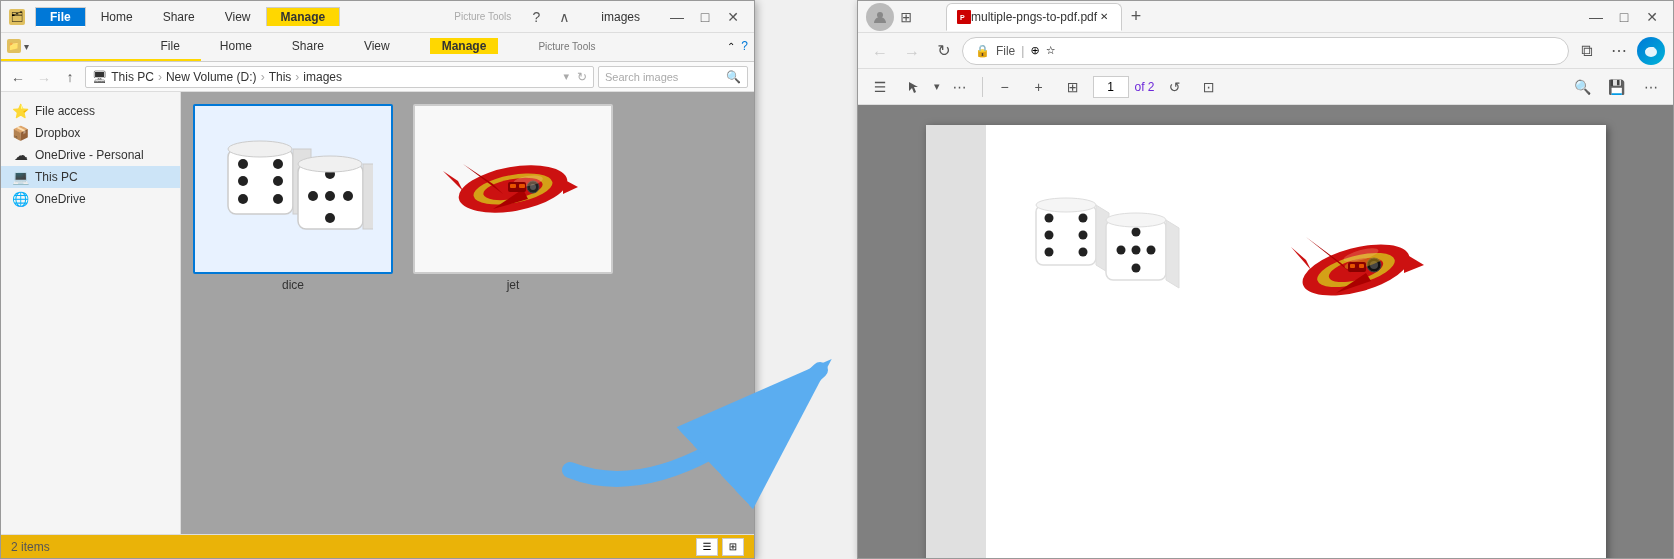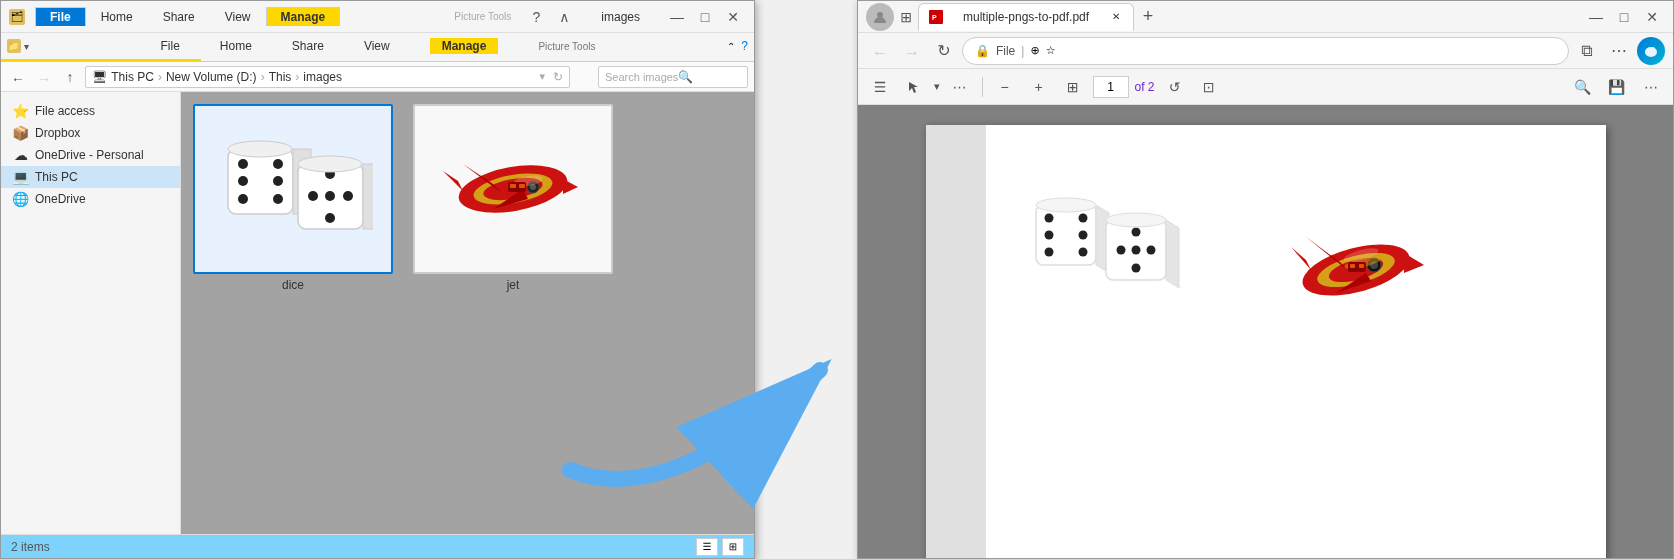--- a/index.html
+++ b/index.html
@@ -125,21 +125,21 @@
     }
     .breadcrumb-sep { color: #aaa; }
     .search-box {
       width: 150px;
       height: 22px;
       border: 1px solid #ccc;
       border-radius: 2px;
       padding: 0 6px;
       font-size: 12px;
       background: #fff;
-      display: flex; align-items: center;  margin-left: 24px;
+      display: flex; align-items: center; justify-content: space-between;
     }
 
     
     .explorer-main {
       display: flex;
       flex: 1;
       overflow: hidden;
     }
 
     
@@ -201,21 +201,21 @@
       text-align: center;
     }
 
     
     .dice-img { width: 160px; height: 140px; }
     .jet-img { width: 160px; height: 120px; }
 
     
     .status-bar {
       height: 24px;
-      background: #7dd3fc;
+      background: #eab308;
       border-top: 1px solid #ddd;
       display: flex;
       align-items: center;
       padding: 0 10px;
       justify-content: space-between;
       font-size: 12px;
       color: #555;
     }
     .status-view-btns { display: flex; gap: 4px; }
     .view-btn { width: 22px; height: 18px; border: 1px solid #ccc; background: #fff; cursor: pointer; display: flex; align-items: center; justify-content: center; font-size: 10px; }
@@ -274,25 +274,26 @@
       align-items: center;
       gap: 2px;
     }
     .browser-tab {
       height: 28px;
       padding: 0 10px;
       background: #e0e0e0;
       border-radius: 6px 6px 0 0;
       display: flex;
       align-items: center;
-      gap: 20px;
+      gap: 0;
       font-size: 12px;
       color: #333;
       max-width: 220px;
       cursor: pointer;
+      margin-left: 28px;
     }
     .browser-tab.active { background: #fff; border: 1px solid #ccc; border-bottom: 1px solid #fff; }
     .tab-favicon { width: 14px; height: 14px; background: #cc0000; border-radius: 1px; flex-shrink: 0; font-size: 8px; display: flex; align-items: center; justify-content: center; color: #fff; font-weight: bold; }
     .tab-close { width: 14px; height: 14px; border-radius: 50%; display: flex; align-items: center; justify-content: center; font-size: 10px; cursor: pointer; }
 
     .browser-toolbar {
       height: 36px;
       background: #f5f5f5;
       border-bottom: 1px solid #ddd;
       display: flex;

